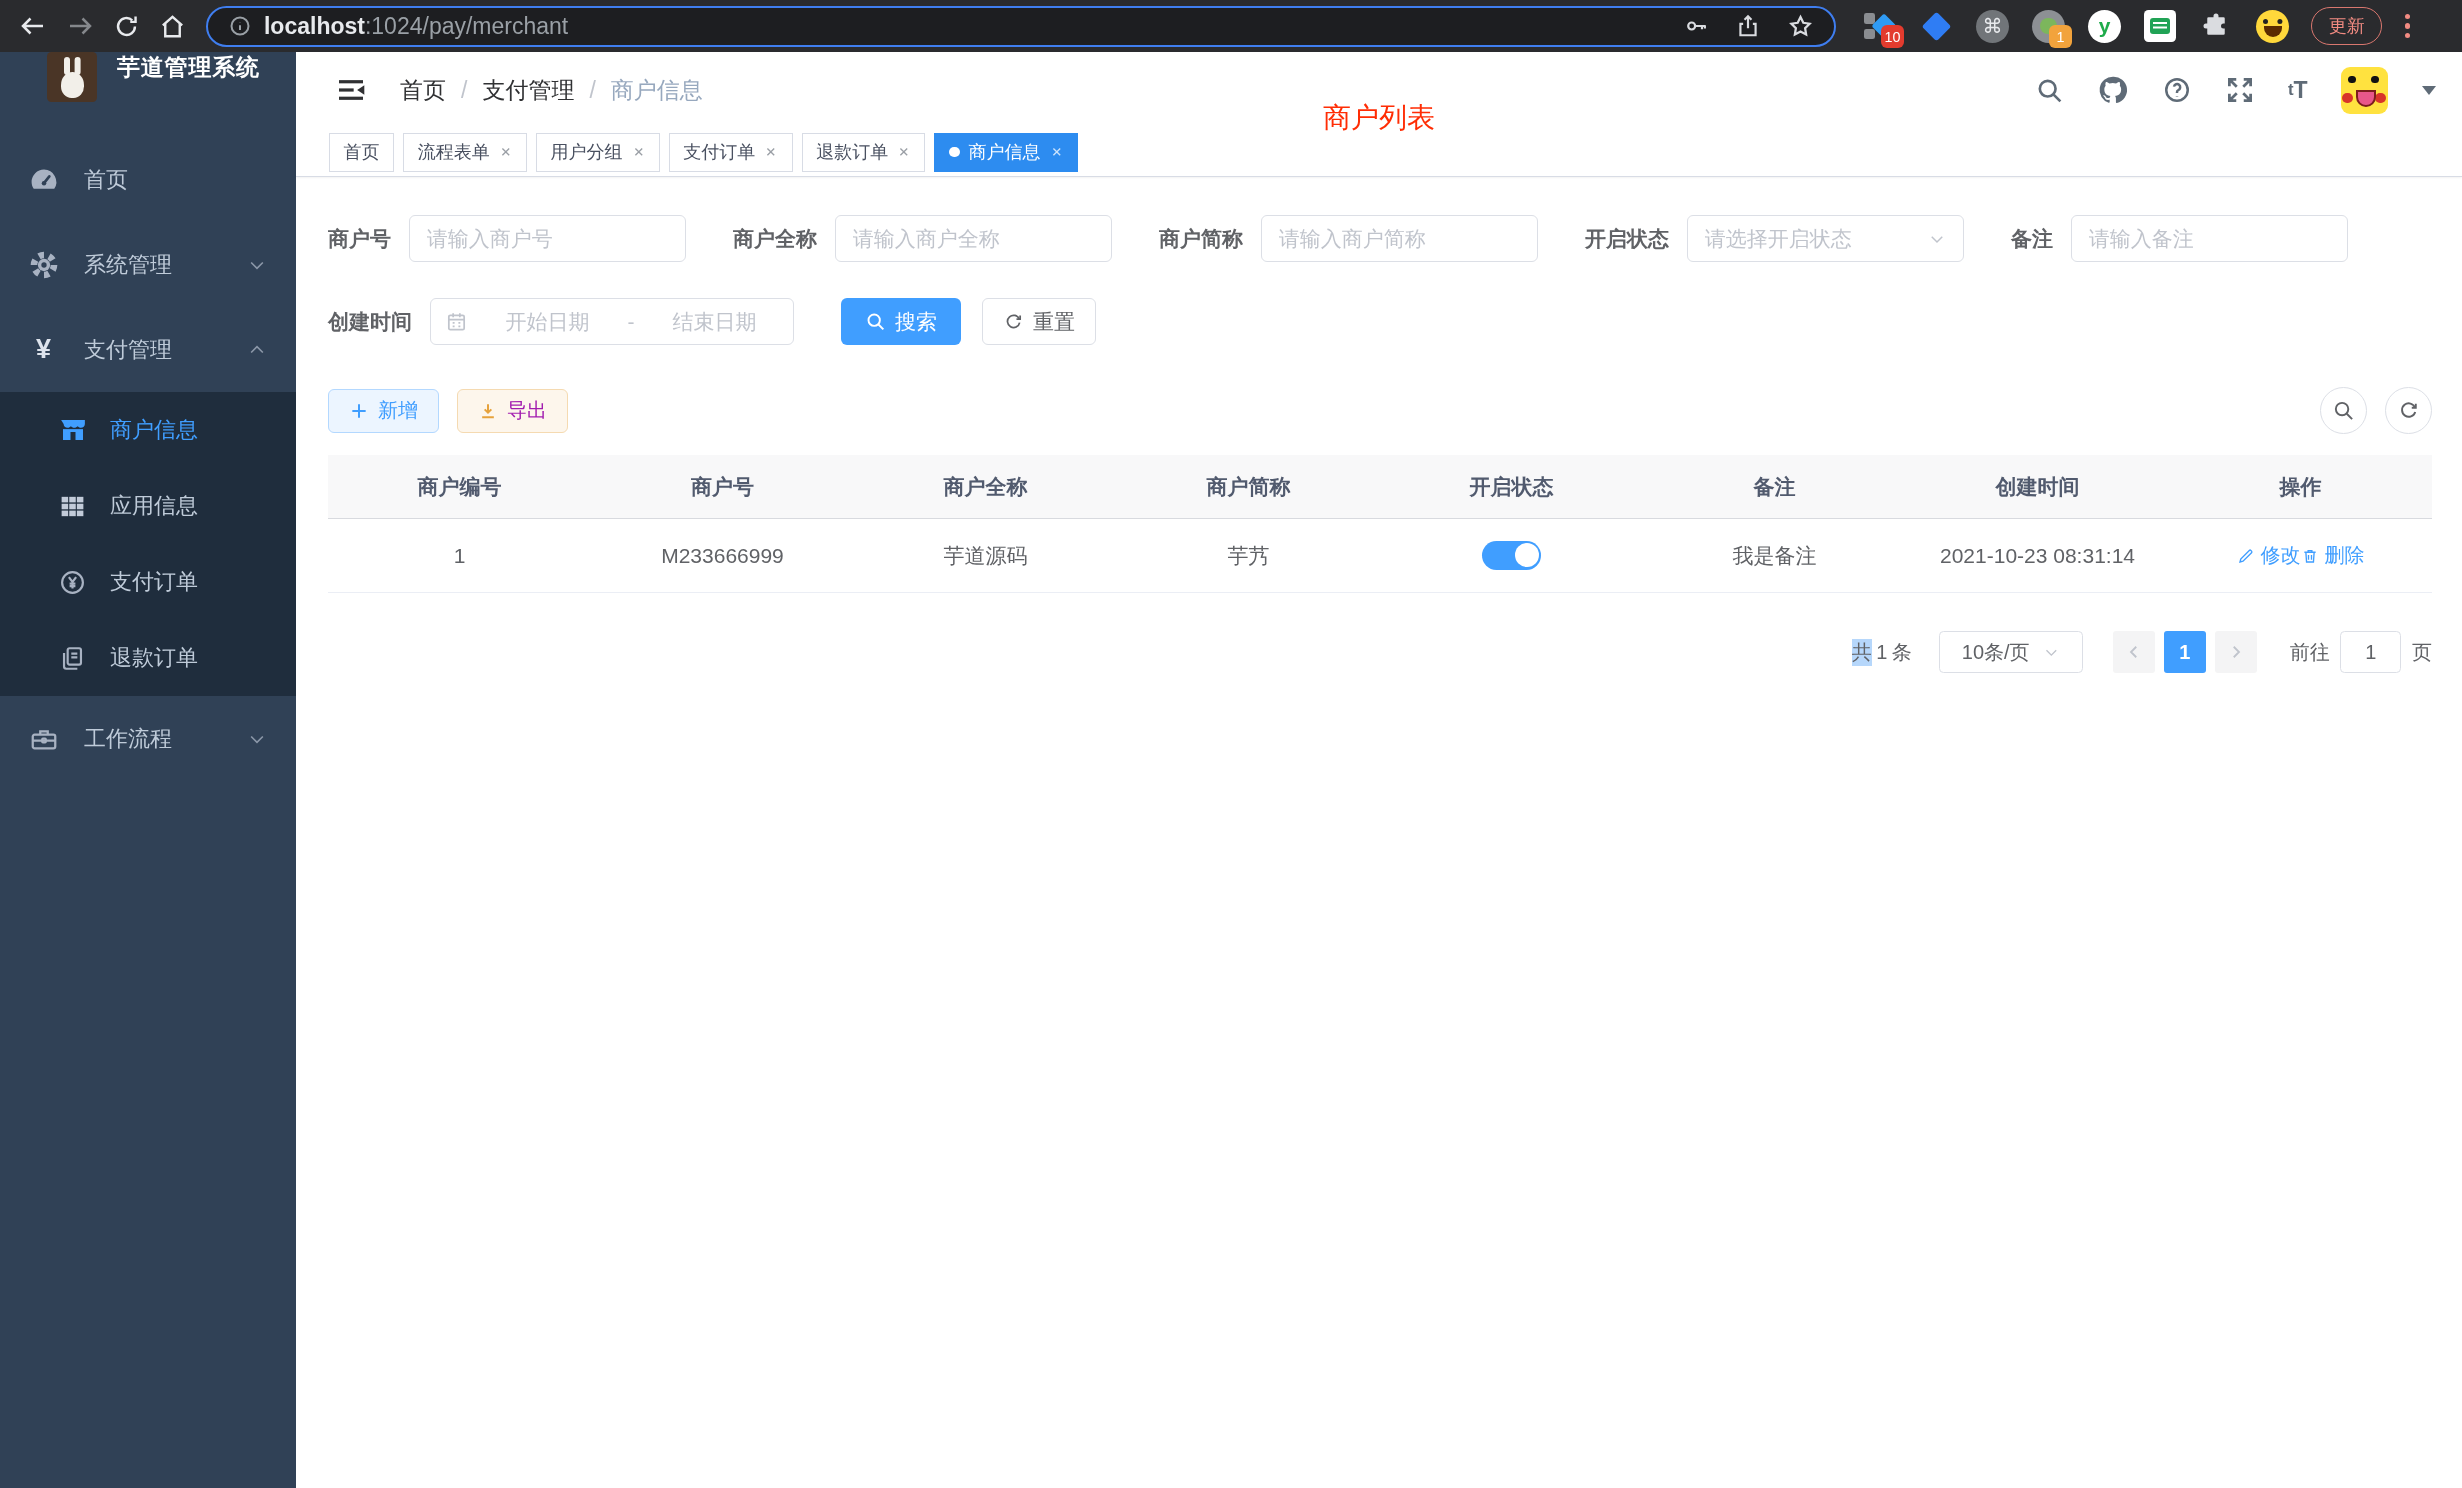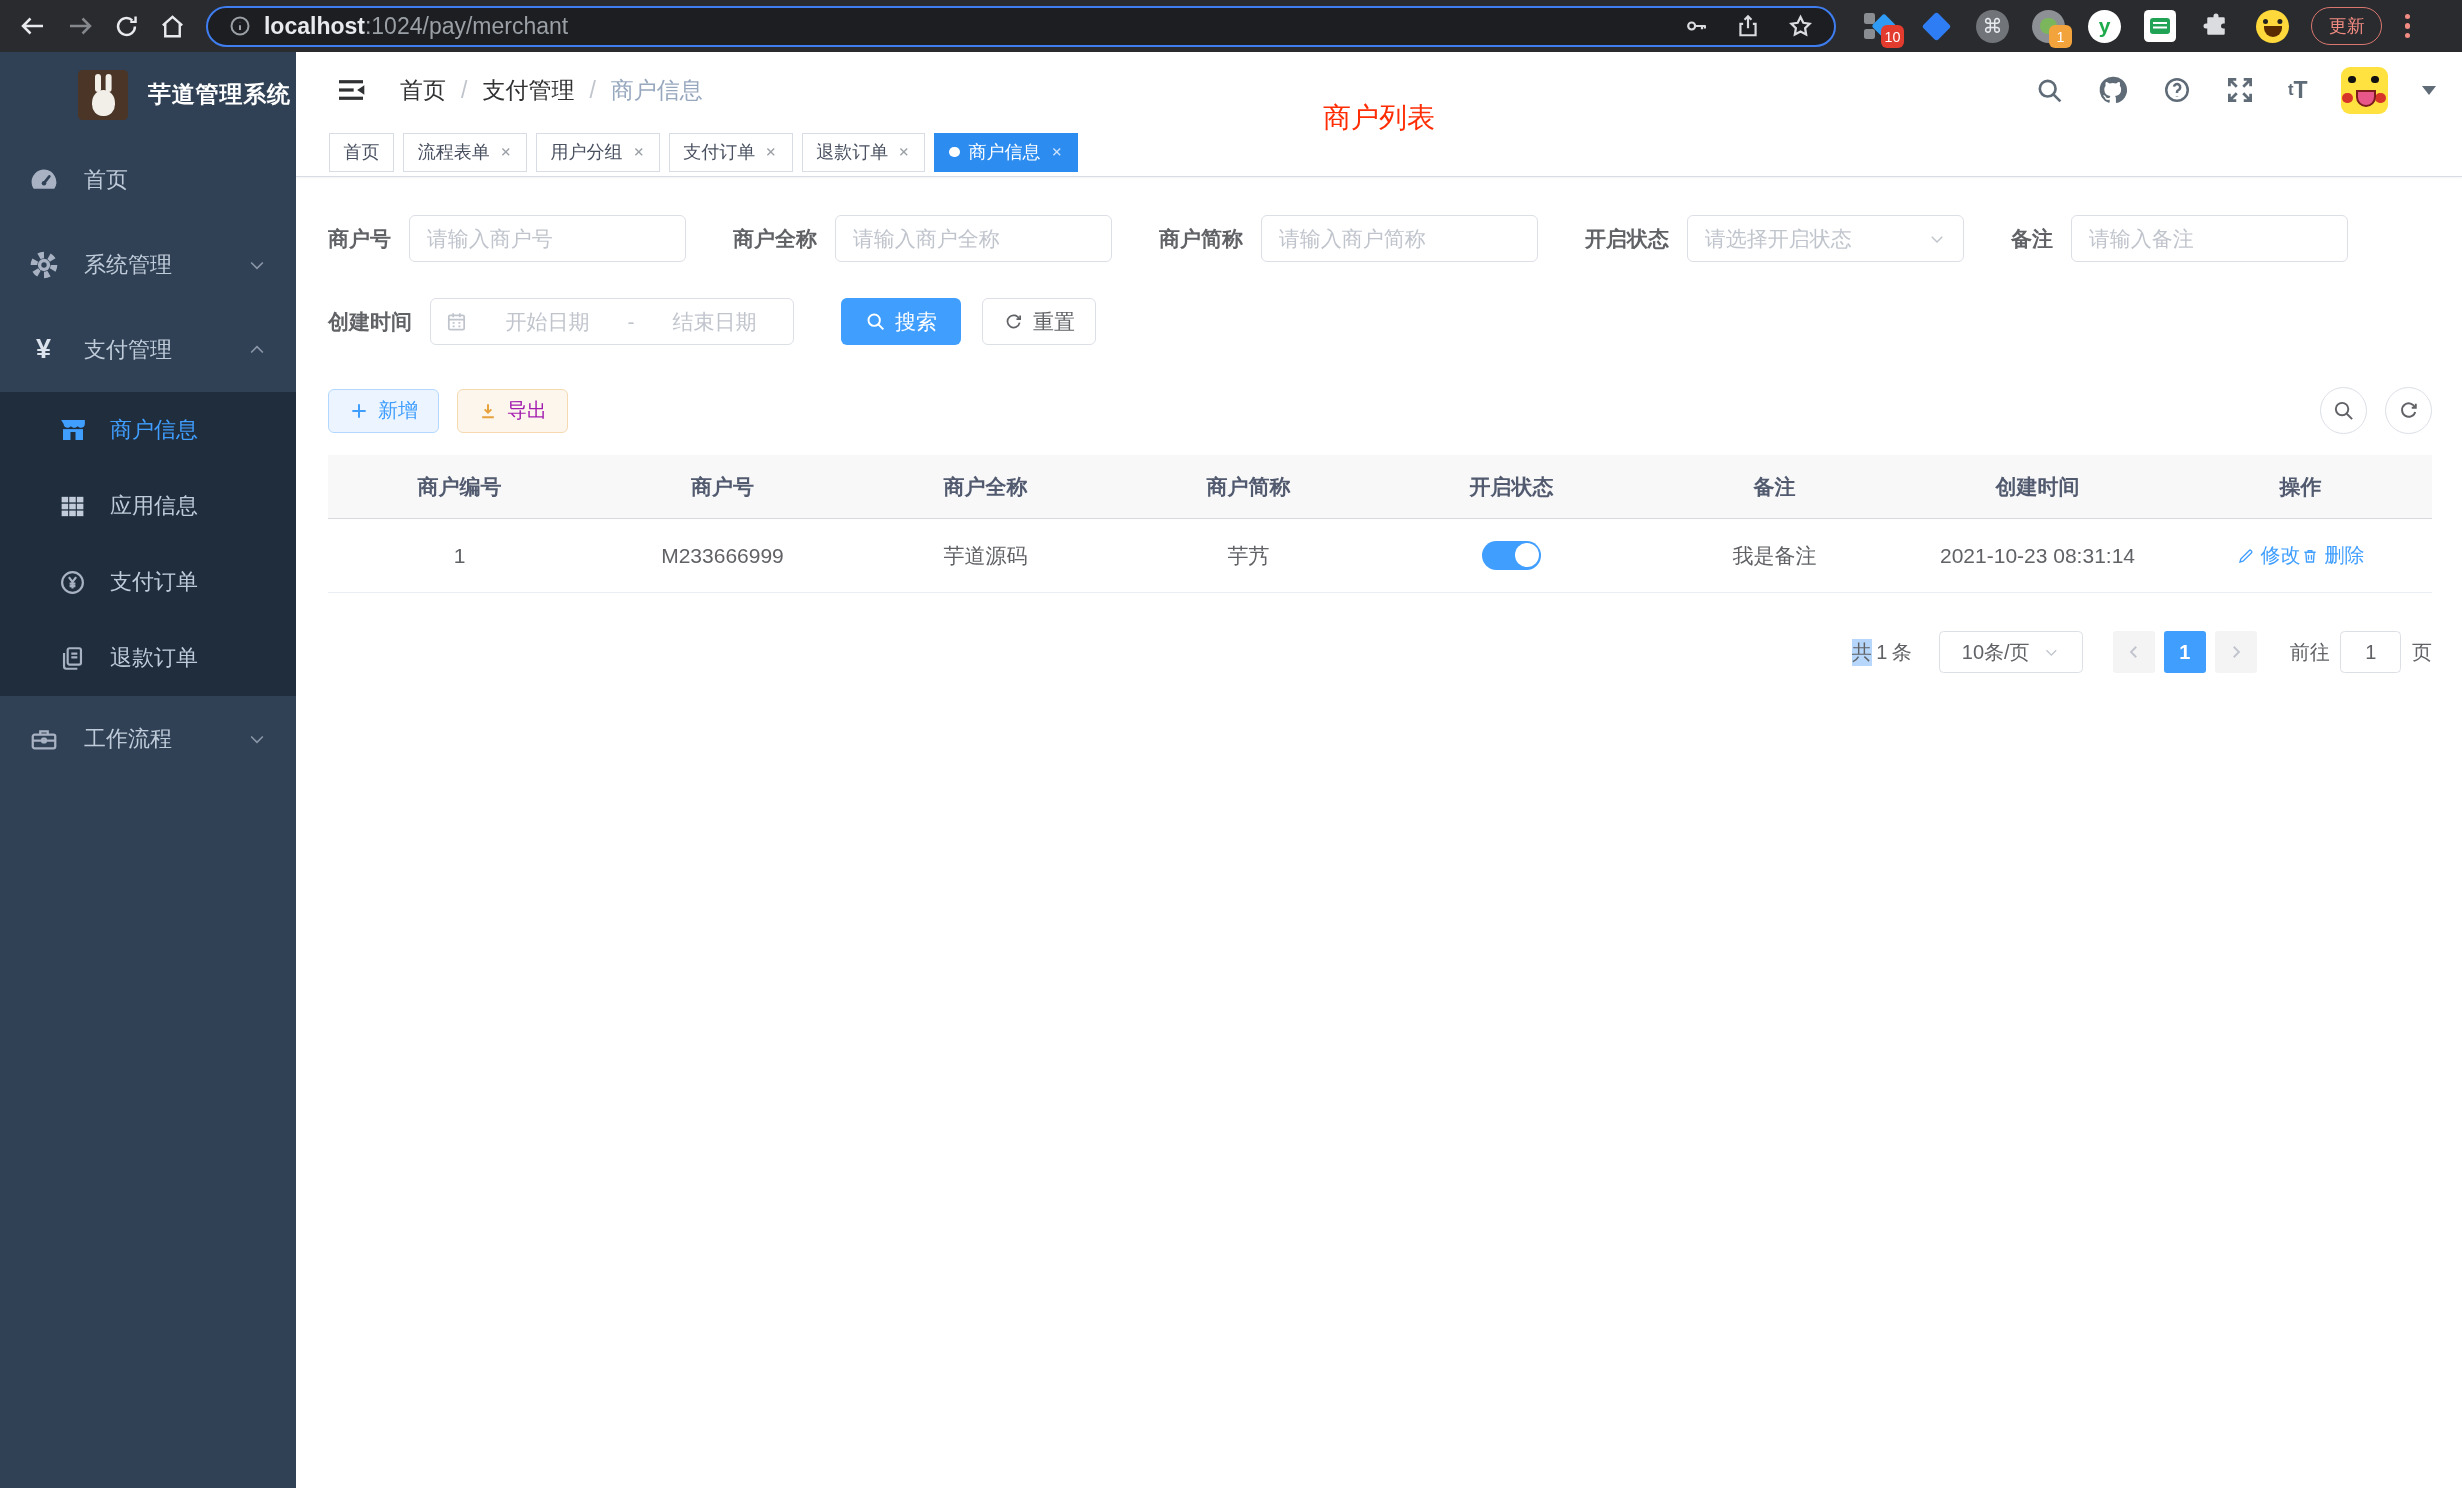--- a/index.html
+++ b/index.html
@@ -41,21 +41,21 @@
   .emoji-face:after { content:""; position:absolute; left:7.6px; top:16.7px; width:18px; height:10.6px;
     border-radius:0 0 18px 18px; background:#5b2b00; }
   .update-chip { margin-left:21px; border:1.5px solid #d9776f; border-radius:20px; color:#f28b82;
     font-size:18px; padding:6px 16.7px; flex:none; }
   .kebab { margin-left:15px; display:flex; flex-direction:column; gap:4.5px; padding:0 7.6px; }
   .kebab i { width:5.3px; height:5.3px; border-radius:50%; background:#f28b82; }
 
   
   .main { display:flex; height:1437px; }
   .sidebar { width:296px; flex:none; background:#304156; color:#bfcbd9; }
-  .logo-row { height:85px; display:flex; align-items:center; padding-left:47px;margin-left:31px; }
+  .logo-row { height:85px; display:flex; align-items:flex-start; padding-left:47px; }
   .rabbit { width:50px; height:50px; border-radius:4.5px; background:#4a3526; position:relative; overflow:hidden; flex:none; }
   .rabbit:before { content:""; position:absolute; left:13.6px; top:20px; width:23px; height:26px; background:#f2efe9; border-radius:50% 50% 45% 45%; }
   .rabbit:after { content:""; position:absolute; left:16.7px; top:4.5px; width:6px; height:18px; background:#f2efe9;
     border-radius:3.8px; box-shadow:10.6px 0 0 #f2efe9; }
   .logo-title { margin-left:20px; color:#fff; font-size:23px; font-weight:700; letter-spacing:0.8px; }
   .menu-item { height:85px; display:flex; align-items:center; padding:0 29px 0 27px; font-size:22px; cursor:pointer; }
   .mi-icon { width:33px; display:flex; justify-content:center; flex:none; }
   .mi-label { margin-left:24px; }
   .chev { margin-left:auto; display:flex; }
   .yen-glyph { font-size:27px; color:#dde3ec; font-weight:700; }

